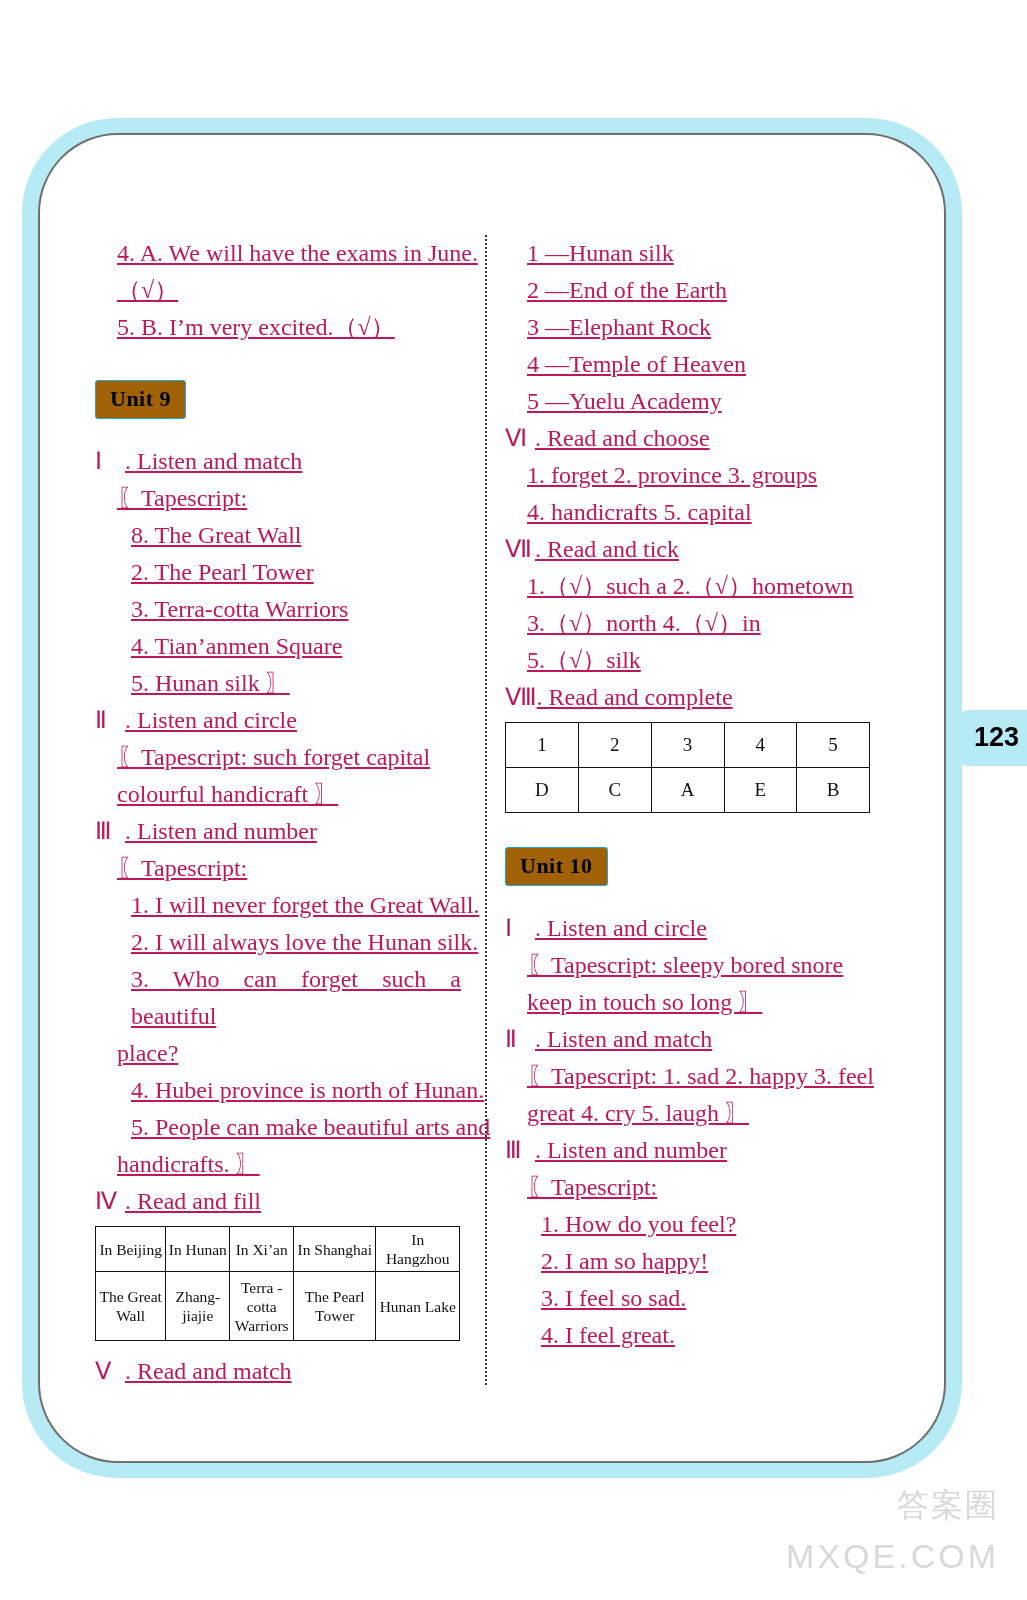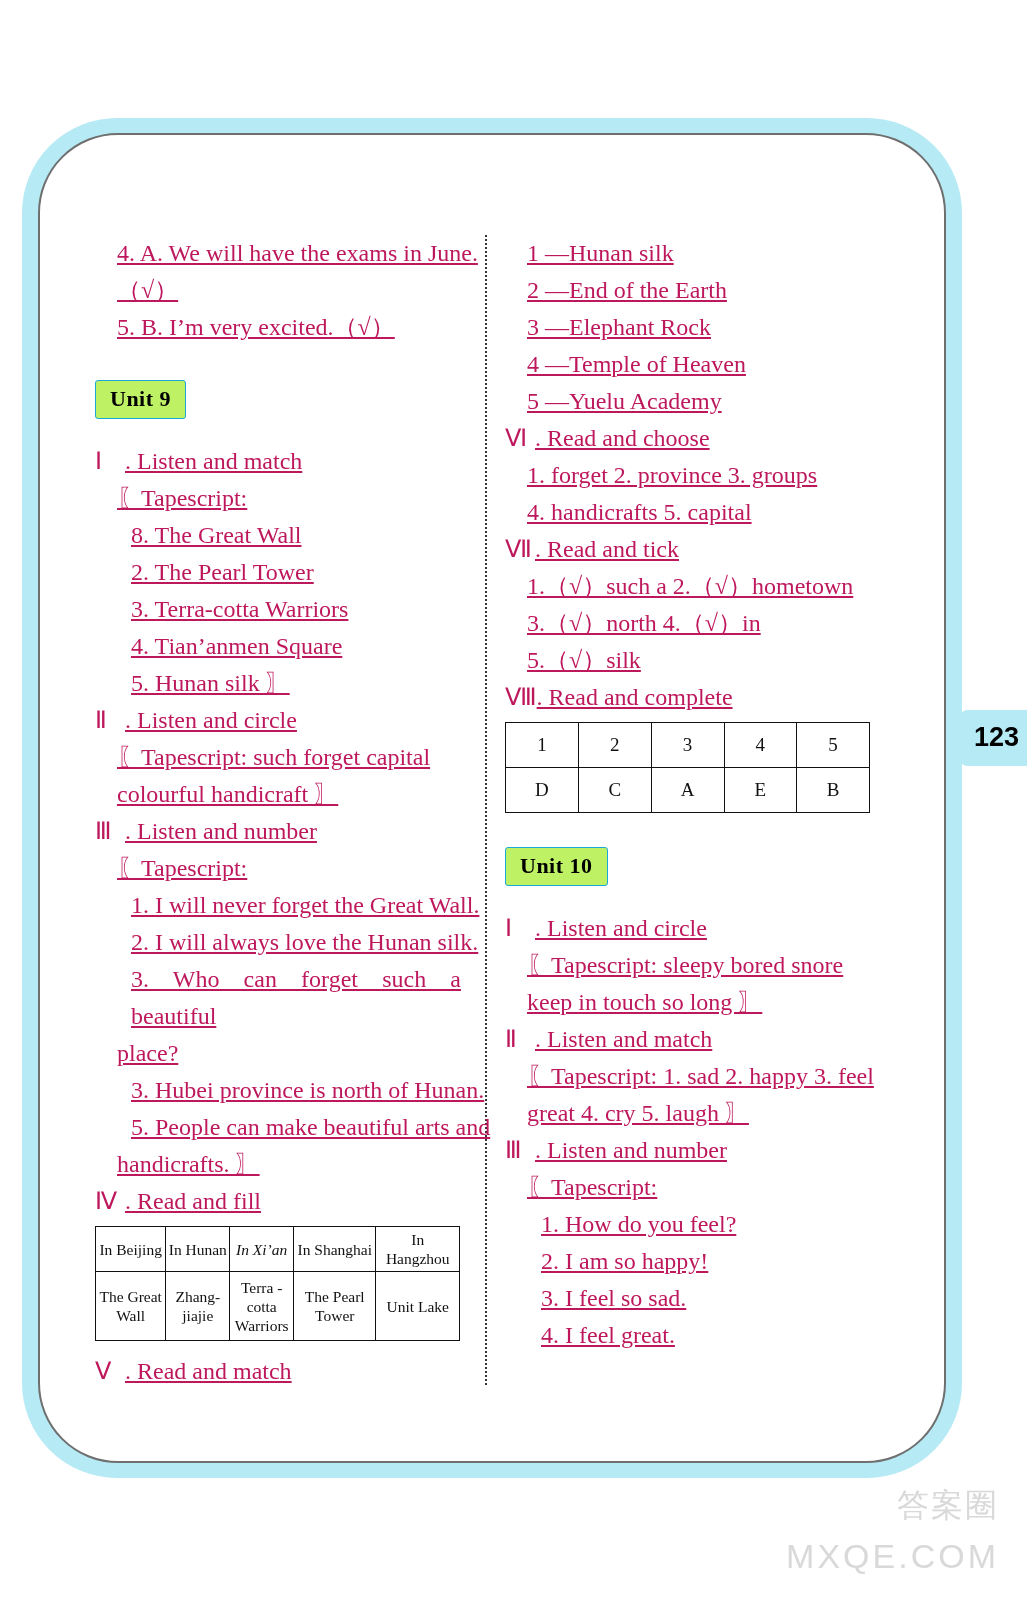--- a/index.html
+++ b/index.html
@@ -56,21 +56,21 @@
   }
   .indent1{padding-left:22px;}
   .indent2{padding-left:36px;}
   .just{
     text-align:justify;
     text-align-last:left;
     white-space:normal;
   }
   .unit-badge{
     display:inline-block;
-    background:#bef264;
+    background:#a16207;
     color:#000;
     font-weight:bold;
     font-size:22px;
     padding:5px 14px 6px 14px;
     border:1px solid #1aa8d8;
     border-radius:3px;
     letter-spacing:.5px;
   }
   .gap-s{height:12px;}
   .gap-m{height:24px;}
@@ -174,43 +174,43 @@
     <div class="line indent1">colourful  handicraft 〗</div>
 
     <div class="line">
       <span class="roman">Ⅲ</span><span>. Listen and number</span>
     </div>
     <div class="line indent1">〖Tapescript:</div>
     <div class="line indent2">1. I will never forget the Great Wall.</div>
     <div class="line indent2">2. I will always love the Hunan silk.</div>
     <div class="line indent2 just" style="width:330px;">3. Who can forget such a beautiful</div>
     <div class="line indent1">place?</div>
-    <div class="line indent2">3. Hubei province is north of Hunan.</div>
+    <div class="line indent2">4. Hubei province is north of Hunan.</div>
     <div class="line indent2">5. People can make beautiful arts and</div>
     <div class="line indent1">handicrafts. 〗</div>
 
     <div class="line">
       <span class="roman">Ⅳ</span><span>. Read and fill</span>
     </div>
 
     <table class="grid tbl-cities">
       <tbody>
           <tr>
         <td class="hdr" style="width:78px;">In Beijing</td>
         <td class="hdr" style="width:68px;">In Hunan</td>
-        <td class="hdr" style="width:62px;font-style:italic;">In Xi’an</td>
+        <td class="hdr" style="width:62px;">In Xi’an</td>
         <td class="hdr" style="width:90px;">In Shanghai</td>
         <td class="hdr" style="width:88px;">In Hangzhou</td>
       </tr>
       <tr>
         <td class="body">The Great Wall</td>
         <td class="body">Zhang-jiajie</td>
         <td class="body">Terra - cotta Warriors</td>
         <td class="body">The Pearl Tower</td>
-        <td class="body">Unit Lake</td>
+        <td class="body">Hunan Lake</td>
       </tr>
     </tbody>
       </table>
 
     <div class="gap-s"></div>
     <div class="line">
       <span class="roman">Ⅴ</span><span>. Read and match</span>
     </div>
 
   </div>

